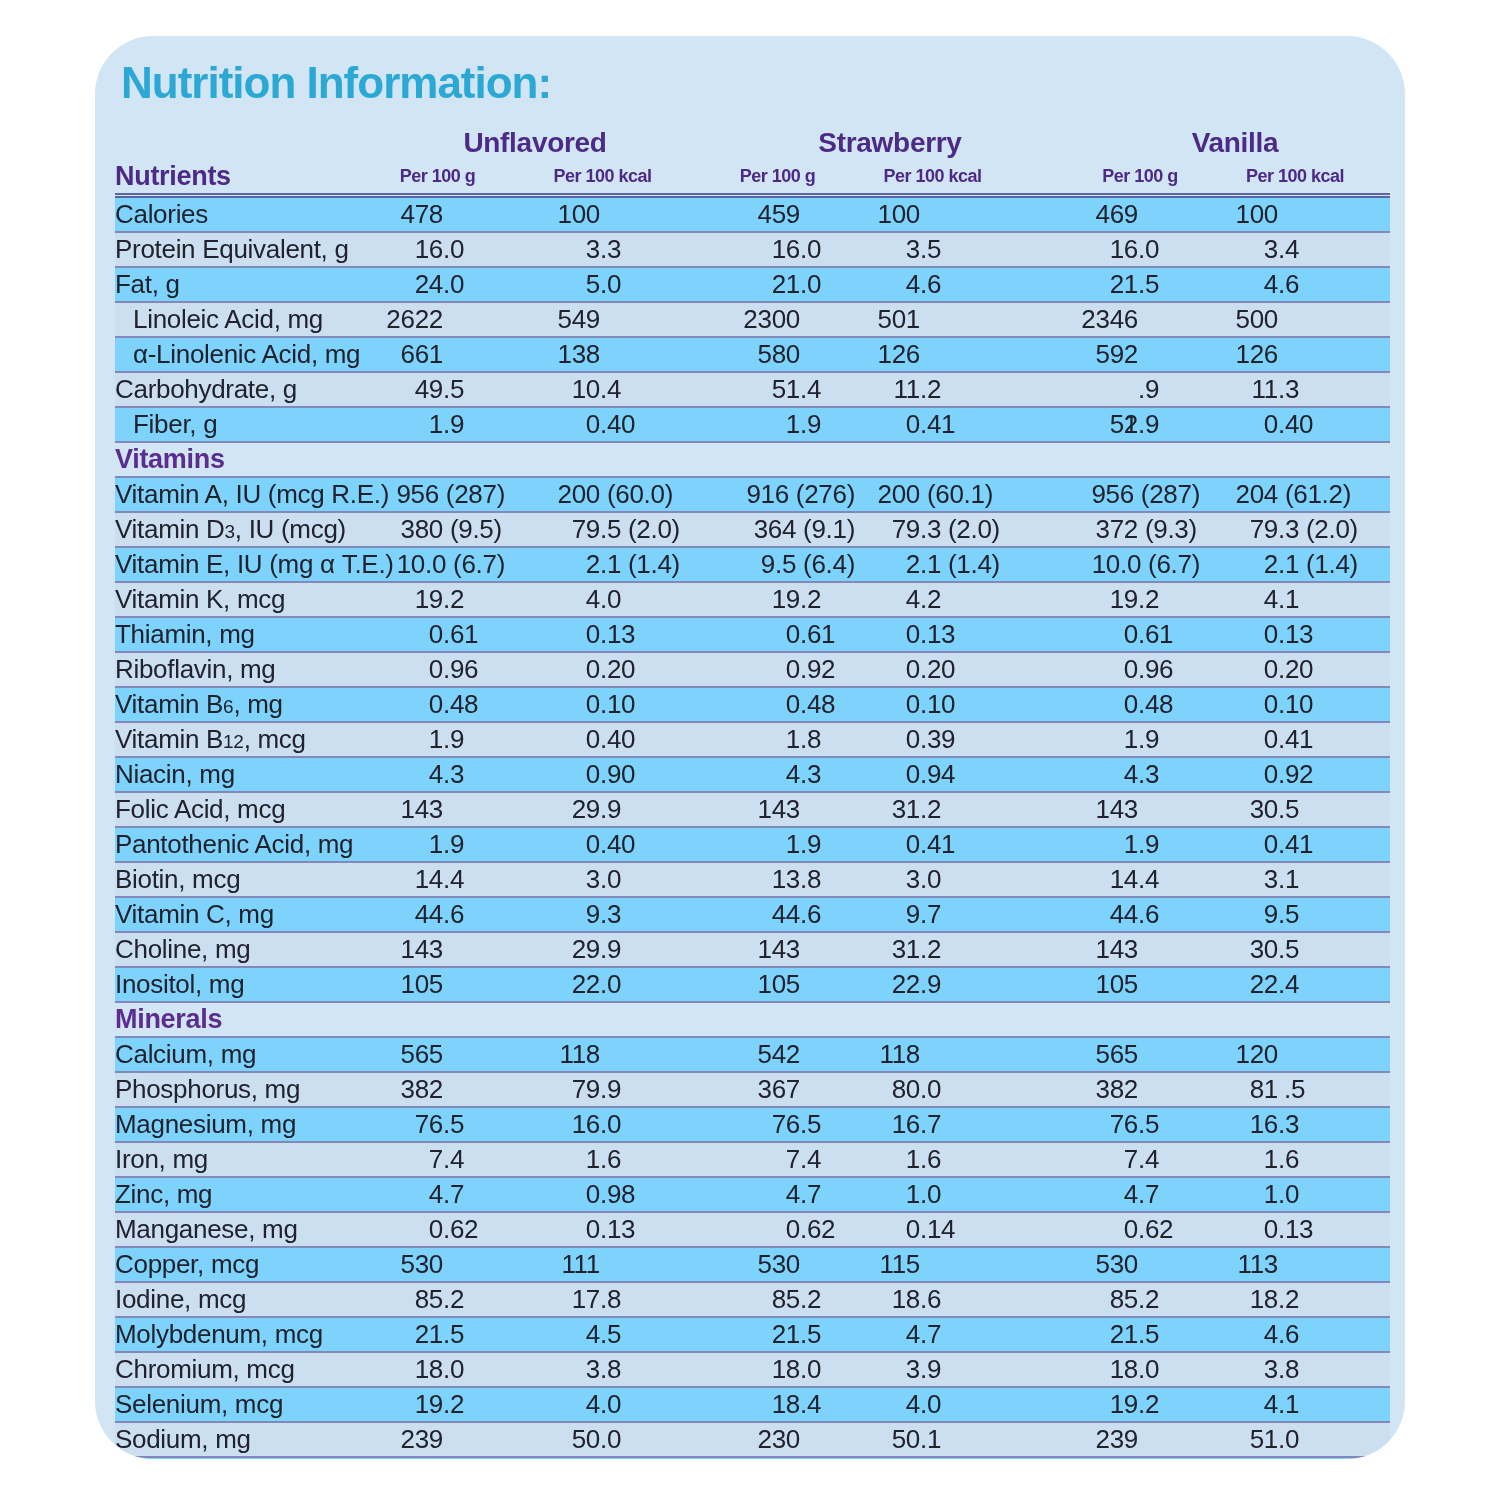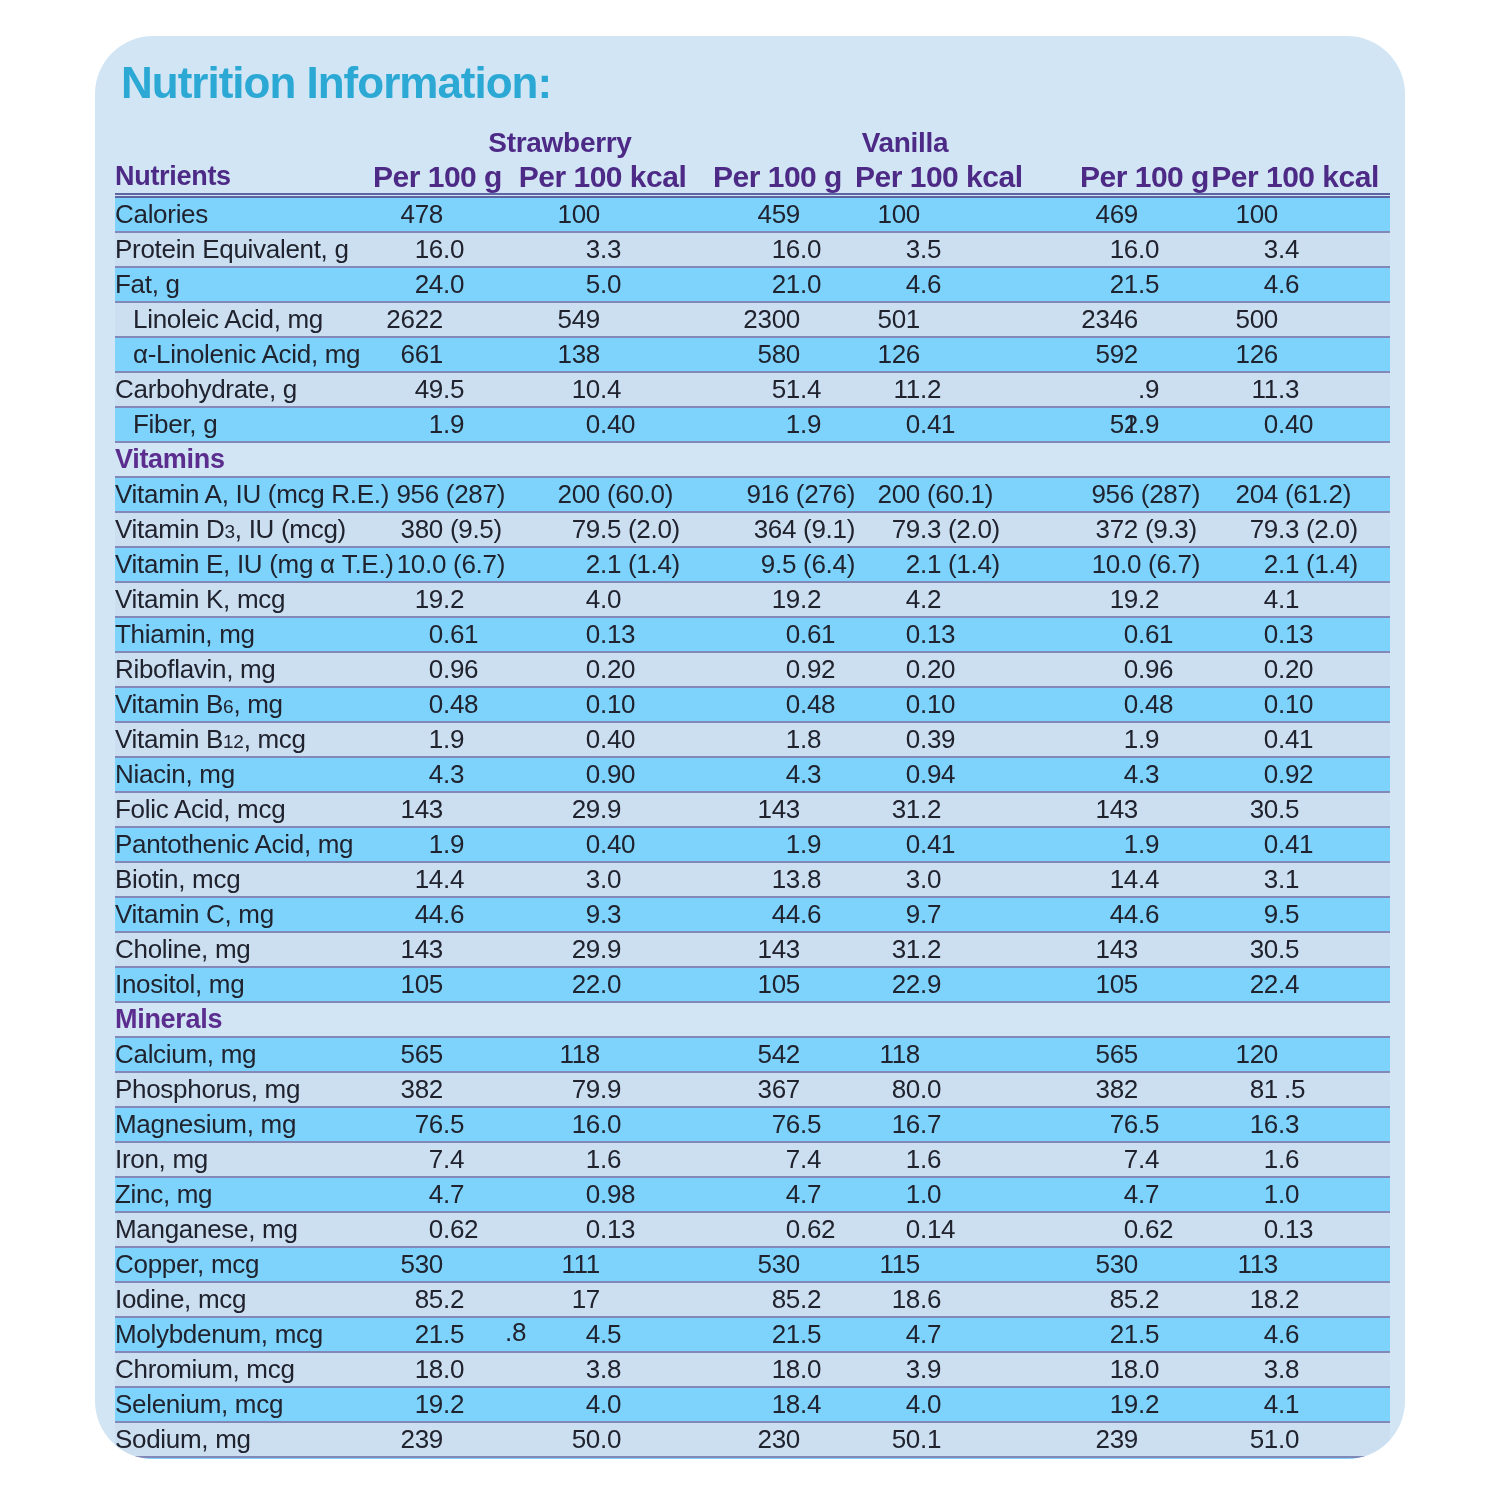--- a/index.html
+++ b/index.html
@@ -26,21 +26,21 @@
     text-align:center;font-weight:700;font-size:28px;color:#4c2a86;
   }
   .subhead-row{
     display:flex;height:33px;line-height:33px;
     border-bottom:5px double #5d66a2;
   }
   .subhead-row .nutrients-hd{
     width:255px;font-weight:700;font-size:27px;color:#4c2a86;
   }
   .col-hd{
-    text-align:center;font-weight:700;font-size:30px;color:#4c2a86;
+    text-align:center;font-weight:700;font-size:18px;color:#4c2a86;
     letter-spacing:-0.5px;white-space:nowrap;
   }
   .row{display:flex;height:33px;line-height:33px;border-bottom:2px solid #8289b8;}
   .row.light{background:#7dd3fc;}
   .row.dark{background:#cbdff0;}
   .sec-hdr{
     height:33px;line-height:33px;border-bottom:2px solid #8289b8;
     font-weight:700;font-size:27px;color:#5b2d8e;
   }
   .nutrient{width:255px;white-space:nowrap;overflow:visible;}
@@ -51,20 +51,21 @@
   .sp{flex:1 0 auto;text-align:left;white-space:pre;}
 </style>
 </head>
 <body>
 
 <div class="card">
   <h1 class="title">Nutrition Information:</h1>
   <div class="table">
       <div class="flavor-row">
         <div class="flavor-spacer"></div>
+        <div class="flavor-name" style="width: 330px;">Unflavored</div>
         <div class="flavor-name" style="width: 380px;">Strawberry</div>
         <div class="flavor-name" style="width: 310px;">Vanilla</div>
       </div>
       <div class="subhead-row">
         <div class="nutrients-hd">Nutrients</div>
         <div class="col-hd" style="width: 135px;">Per 100 g</div>
         <div class="col-hd" style="width: 195px;">Per 100 kcal</div>
         <div class="col-hd" style="width: 155px;">Per 100 g</div>
         <div class="col-hd" style="width: 155px;">Per 100 kcal</div>
         <div class="col-hd" style="width: 120px; padding-left: 70px;">Per 100 g</div>
@@ -854,21 +855,21 @@
           <span class="ip" style="width: 78px;">113</span>
           <span class="sp"></span>
         </div>
       </div>
       <div class="row dark">
         <div class="nutrient">Iodine, mcg</div>
         <div class="cell" style="width: 135px;">
           <span class="ip" style="width: 73px;">85</span>
           <span class="sp">.2</span>
         </div>
-        <div class="cell" style="width: 195px; flex-direction: column;">
+        <div class="cell" style="width: 195px;">
           <span class="ip" style="width: 95px;">17</span>
           <span class="sp">.8</span>
         </div>
         <div class="cell" style="width: 155px;">
           <span class="ip" style="width: 100px;">85</span>
           <span class="sp">.2</span>
         </div>
         <div class="cell" style="width: 155px;">
           <span class="ip" style="width: 65px;">18</span>
           <span class="sp">.6</span>

